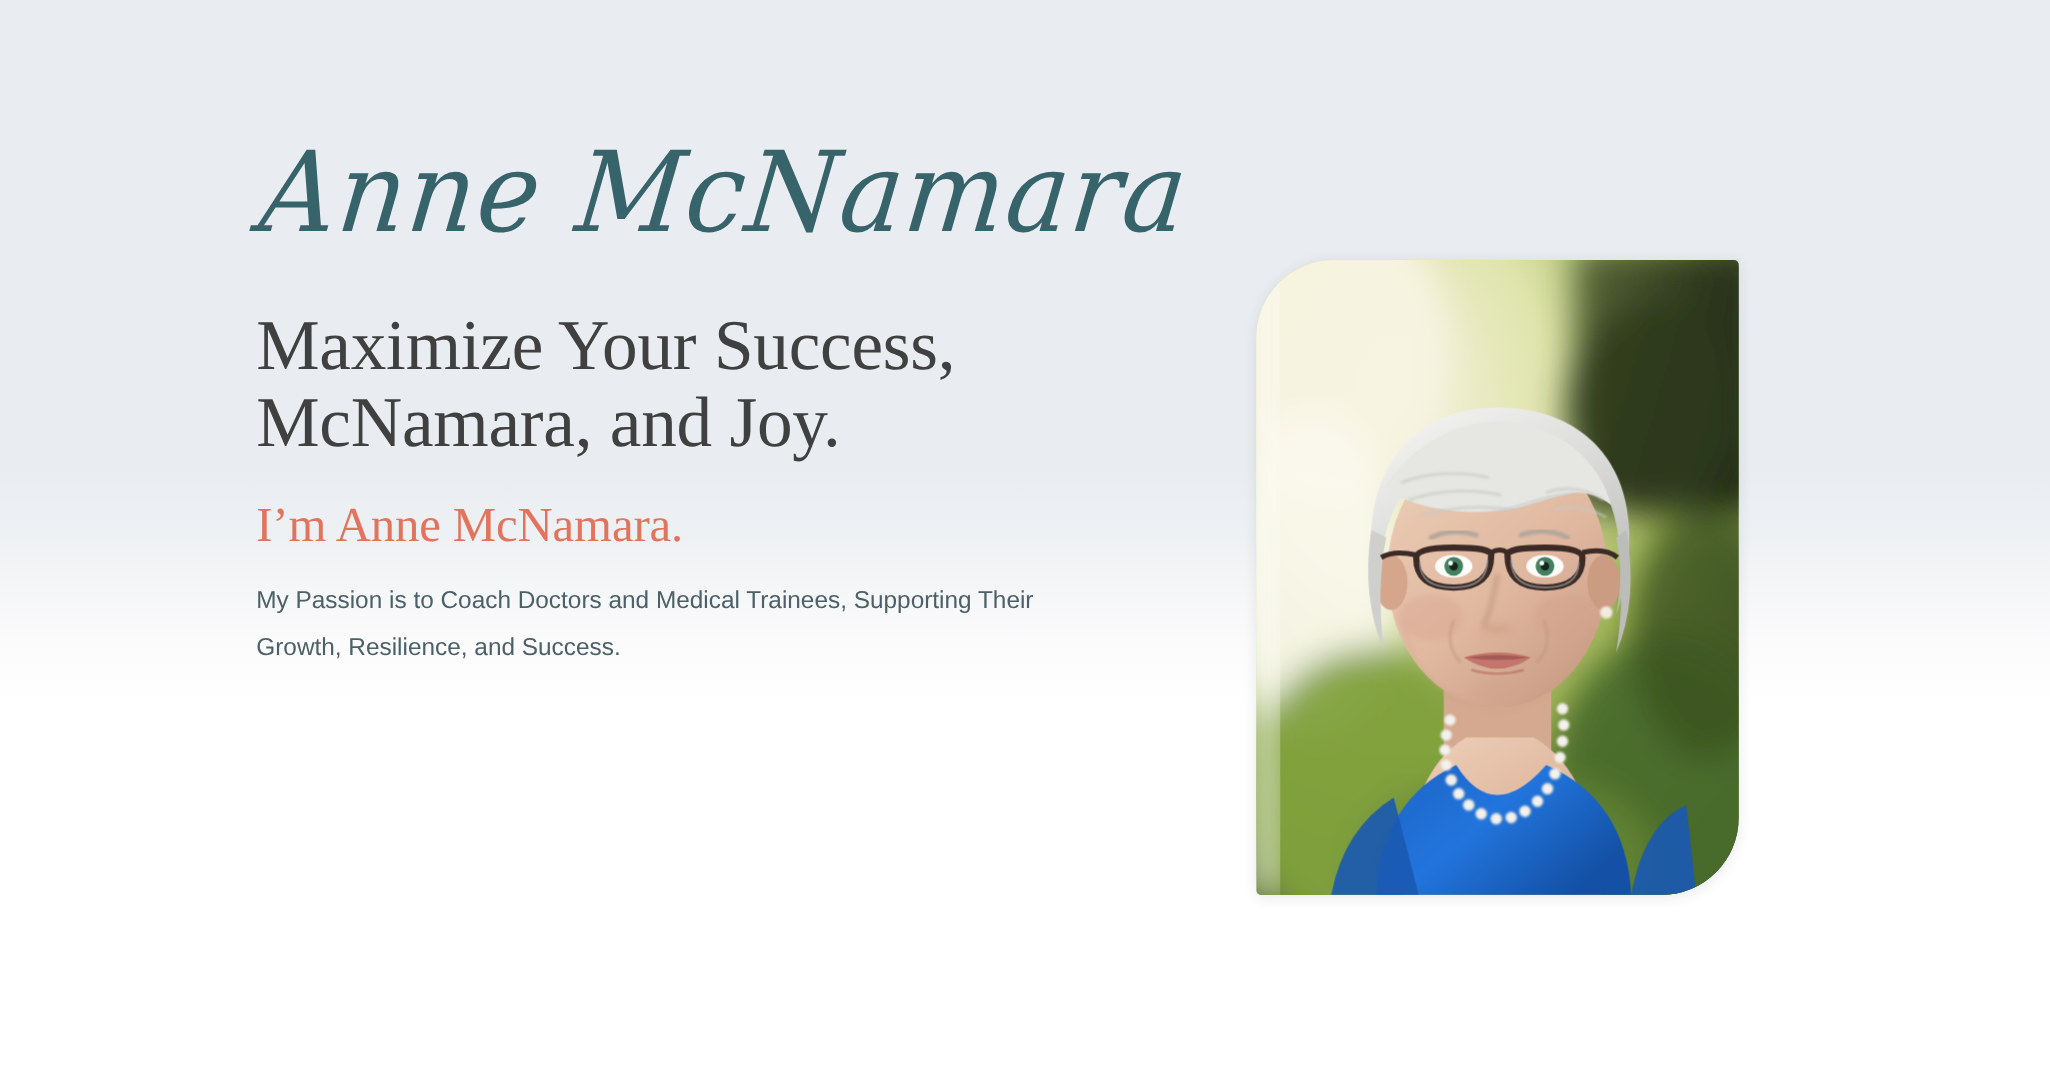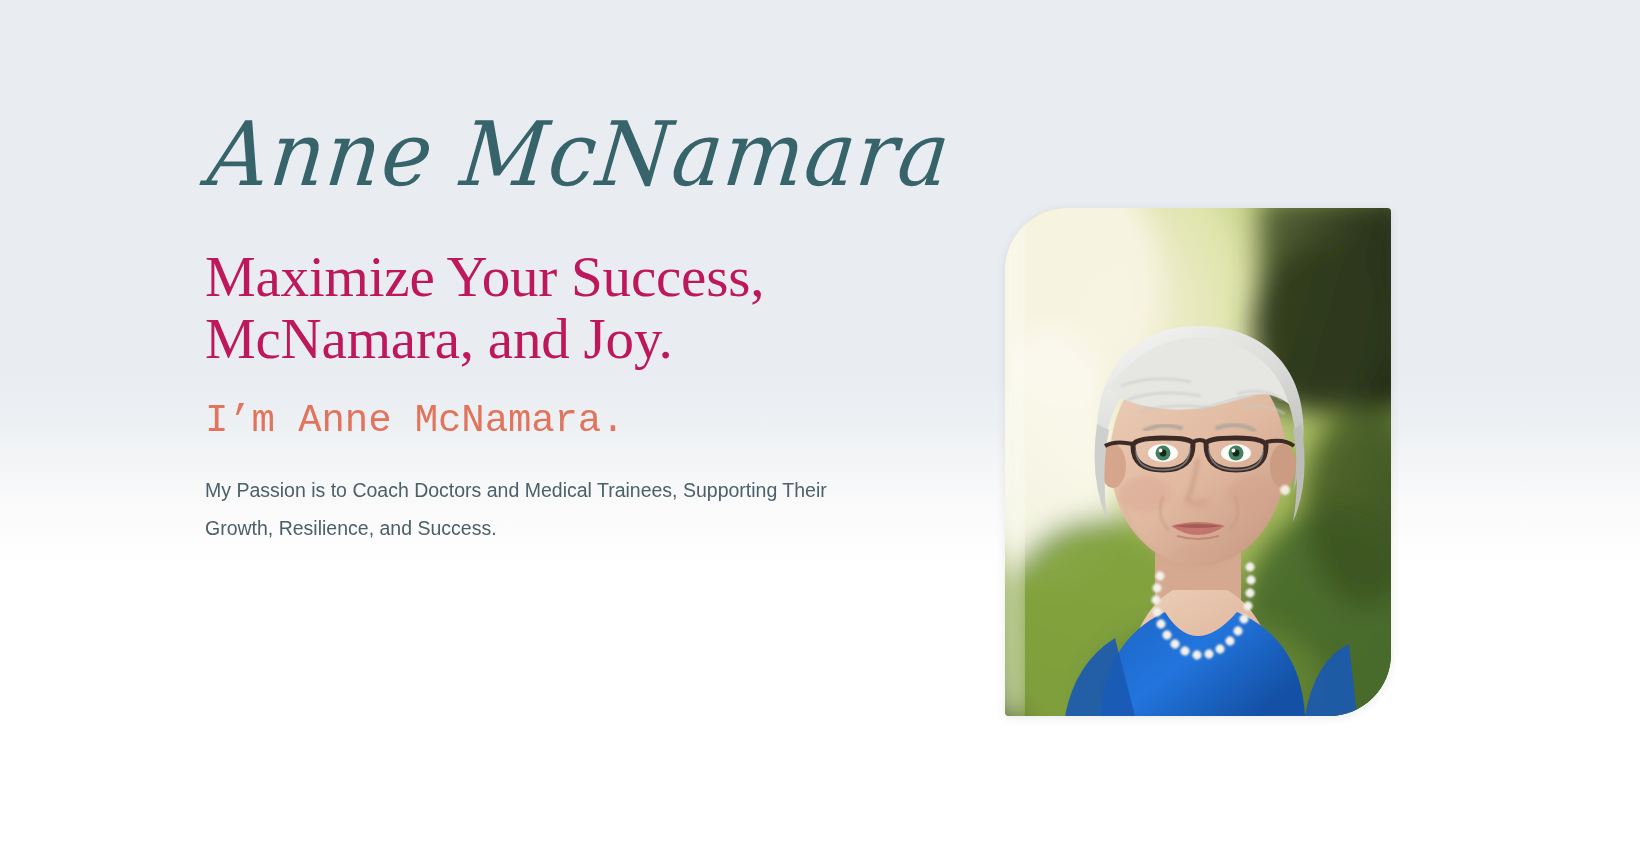--- a/index.html
+++ b/index.html
@@ -39,43 +39,43 @@
     transform: skewX(-6deg) scaleY(1.06);
     transform-origin: left center;
     margin-left: 4px;
   }
 
   .headline {
     font-family: "Liberation Serif", "DejaVu Serif", serif;
     font-weight: 400;
     font-size: 57px;
     line-height: 1.08;
-    color: #be185d;
+    color: #404040;
     margin-top: 48px;
     letter-spacing: -0.2px;
   }
   .headline .hl-line { display:block; }
 
   .subhead {
-    font-family: Liberation Mono, monospace;
+    font-family: Liberation Serif, serif;
     font-weight: 400;
     font-size: 39px;
     line-height: 1.2;
     color: #e2735c;
     margin-top: 29px;
     letter-spacing: -0.1px;
   }
 
   .lede {
     font-family: "Liberation Sans", sans-serif;
     font-weight: 400;
     font-size: 19.5px;
     line-height: 1.95;
     color: #4b6068;
-    margin-top: 26px;
+    margin-top: 16px;
     max-width: 690px;
   }
 
   
   .portrait-wrap {
     position:absolute;
     left:1005px;
     top:208px;
     width:386px;
     height:508px;

